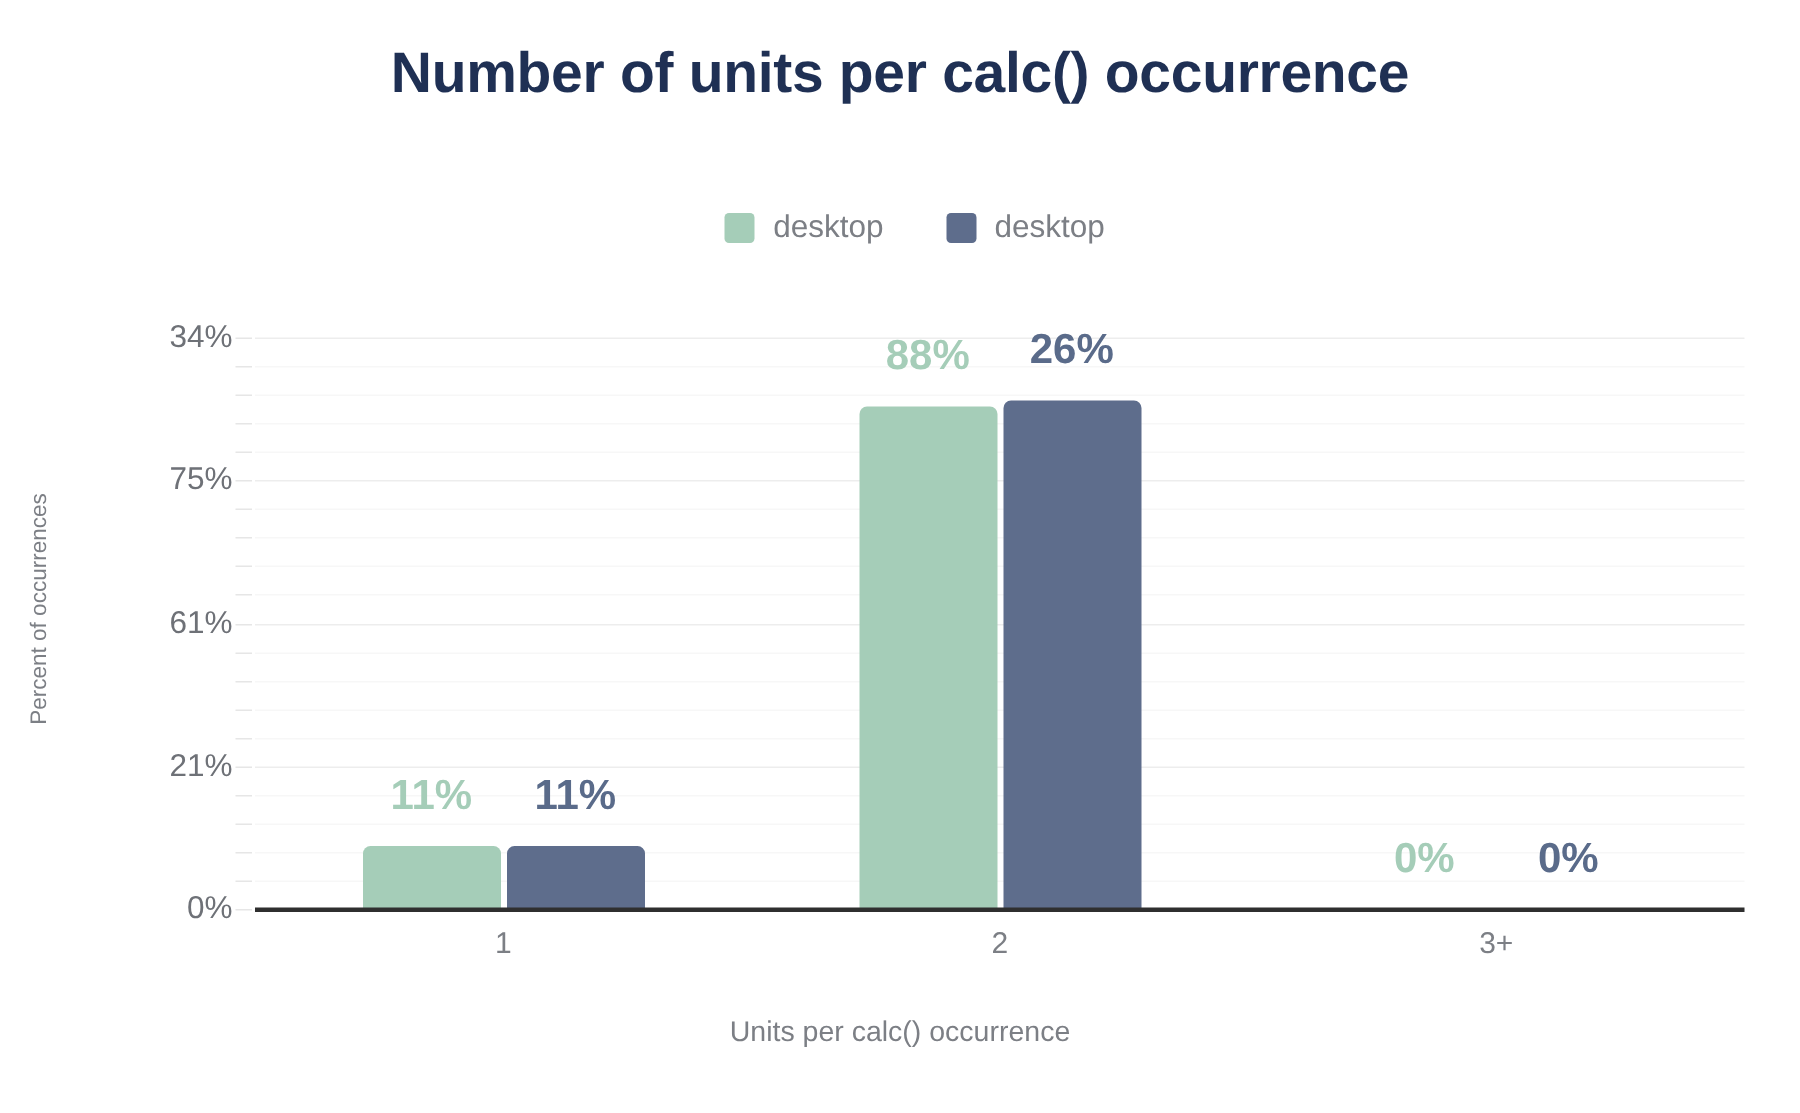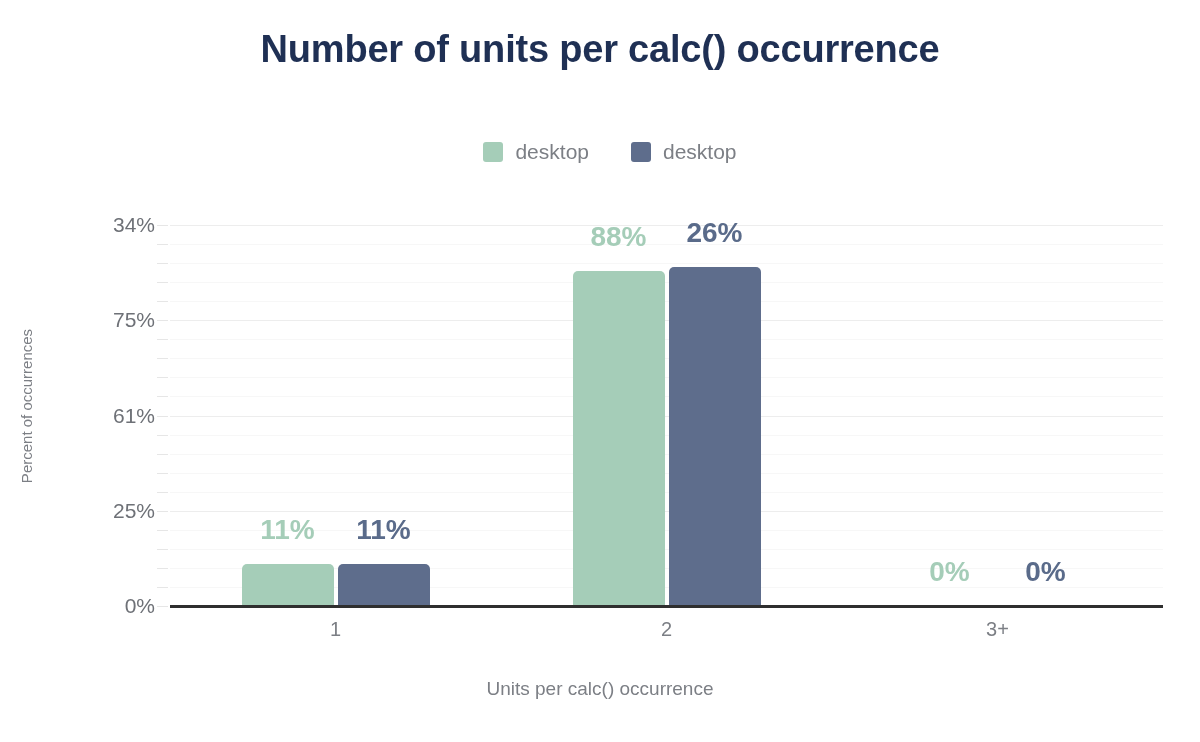--- a/index.html
+++ b/index.html
@@ -180,21 +180,21 @@
     <div class="legend-item">
       <span class="legend-swatch" style="background: rgb(94, 109, 140);"></span>
       <span class="legend-label">desktop</span>
     </div>
   </div>
 
   <div class="y-axis-title">Percent of occurrences</div>
 
   <div class="ytick-wrap" id="ytick-wrap">
       <div class="ytick-inner" style="top: 400px;">0%</div>
-      <div class="ytick-inner" style="top: 304.762px;">25%</div>
+      <div class="ytick-inner" style="top: 304.762px;">21%</div>
       <div class="ytick-inner" style="top: 209.524px;">61%</div>
       <div class="ytick-inner" style="top: 114.286px;">75%</div>
       <div class="ytick-inner" style="top: 19.0476px;">34%</div>
     </div>
 
   <div class="plot" id="plot">
       <div class="gridline major" style="top: 400px;"></div>
       <div class="gridline" style="top: 380.952px;"></div>
       <div class="gridline" style="top: 361.905px;"></div>
       <div class="gridline" style="top: 342.857px;"></div>

